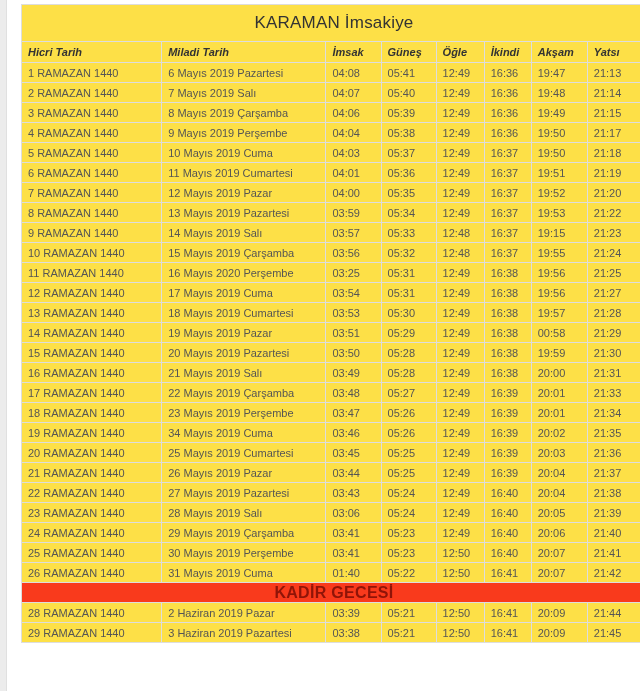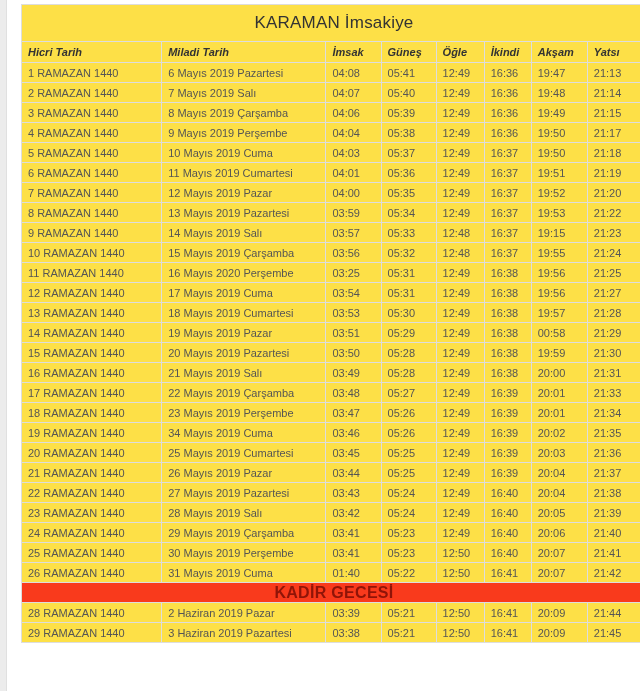--- a/index.html
+++ b/index.html
@@ -316,21 +316,21 @@
         <td>03:43</td>
         <td>05:24</td>
         <td>12:49</td>
         <td>16:40</td>
         <td>20:04</td>
         <td>21:38</td>
       </tr>
       <tr>
         <td>23 RAMAZAN 1440</td>
         <td>28 Mayıs 2019 Salı</td>
-        <td>03:42</td>
+        <td>03:06</td>
         <td>05:24</td>
         <td>12:49</td>
         <td>16:40</td>
         <td>20:05</td>
         <td>21:39</td>
       </tr>
       <tr>
         <td>24 RAMAZAN 1440</td>
         <td>29 Mayıs 2019 Çarşamba</td>
         <td>03:41</td>

